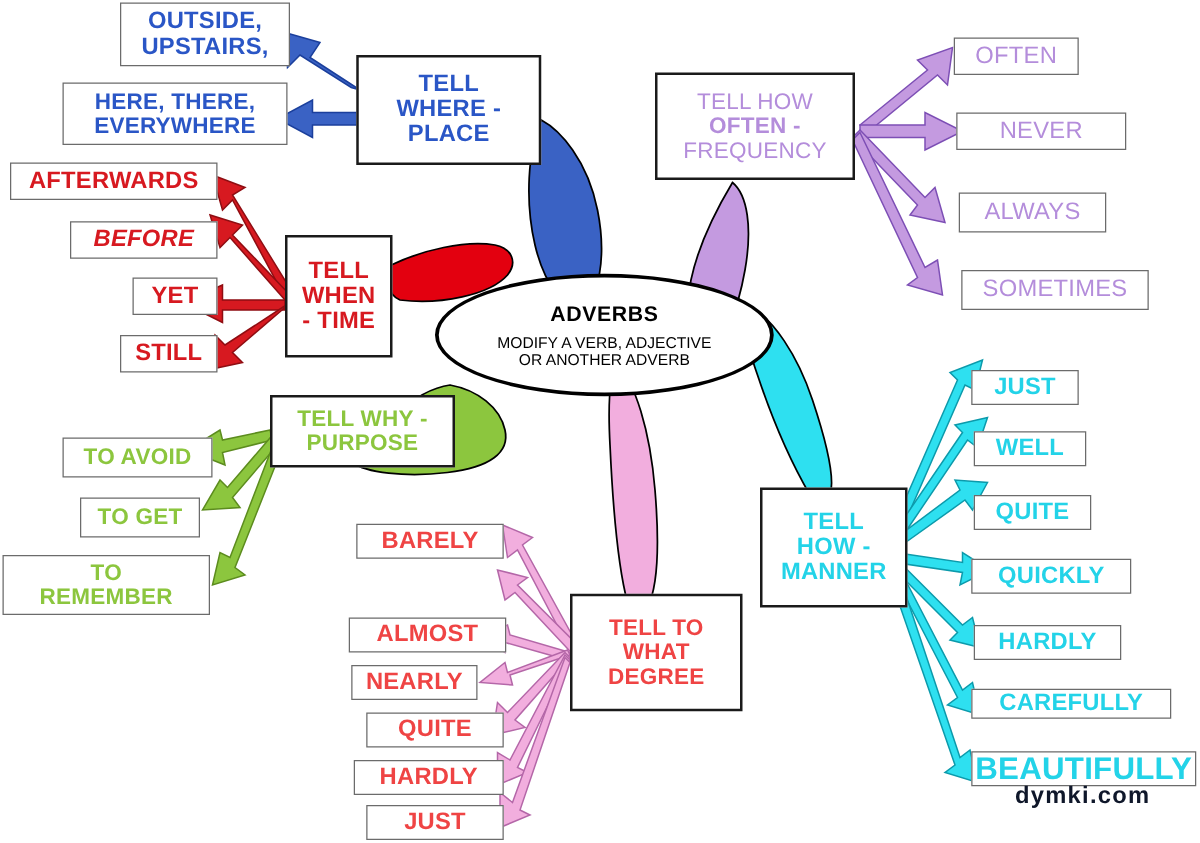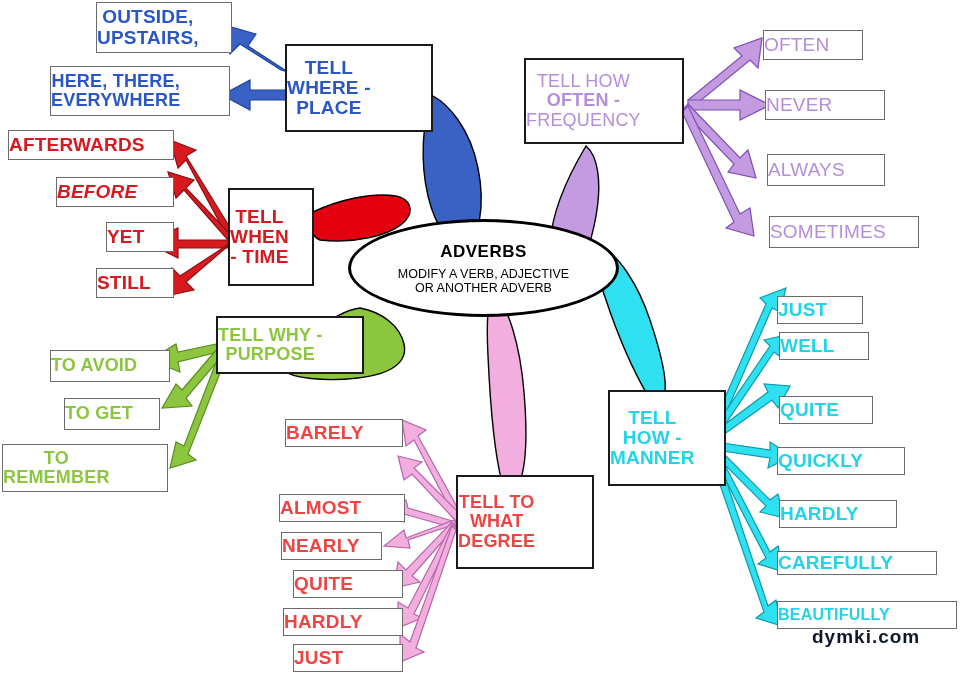--- a/index.html
+++ b/index.html
@@ -1,20 +1,20 @@
 <!DOCTYPE html>
 <html><head>
 <meta charset="utf-8">
 <style>
   html,body{margin:0;padding:0;background:#ffffff;}
   body{font-family:"Liberation Sans","DejaVu Sans",sans-serif;}
   #stage{position:relative;width:960px;height:674px;background:#ffffff;overflow:hidden;}
   #petals{position:absolute;left:0;top:0;width:960px;height:674px;}
   .box{position:absolute;box-sizing:border-box;display:flex;align-items:center;
-       justify-content:flex-start;text-align:center;background:#ffffff;
+       justify-content:center;text-align:center;background:#ffffff;
        border:1px solid #6b6b6b;line-height:1.06;letter-spacing:0.2px;}
   .hub{border:2px solid #1a1a1a;font-weight:bold;}
   .leaf{font-weight:bold;}
   .blue{color:#2a56c6;}
   .red{color:#d71920;}
   .green{color:#8cc63e;}
   .purple{color:#b48ddb;}
   .cyan{color:#23d3e8;}
   .pink{color:#ef4444;}
   .center-node{position:absolute;left:348px;top:219px;width:265px;height:92px;
@@ -161,56 +161,56 @@
   <div class="box hub purple" style="left:524px;top:58px;width:160px;height:86px;font-size:18px;">
     <div>
       <div style="font-weight:normal;">TELL HOW</div>
       <div>OFTEN -</div>
       <div style="font-weight:normal;">FREQUENCY</div>
     </div>
   </div>
   <div class="box leaf purple" style="left:763px;top:30px;width:100px;height:30px;font-size:19px;font-weight:normal;">
     <div>OFTEN</div>
   </div>
-  <div class="box leaf purple" style="left:765px;top:90px;width:120px;height:30px;font-size:19px;font-weight:normal;">
+  <div class="box leaf purple" style="left:765px;top:90px;width:136px;height:30px;font-size:19px;font-weight:normal;">
     <div>NEVER</div>
   </div>
   <div class="box leaf purple" style="left:767px;top:154px;width:118px;height:32px;font-size:19px;font-weight:normal;">
     <div>ALWAYS</div>
   </div>
   <div class="box leaf purple" style="left:769px;top:216px;width:150px;height:32px;font-size:19px;font-weight:normal;">
     <div>SOMETIMES</div>
   </div>
 
   <div class="box hub cyan" style="left:608px;top:390px;width:118px;height:96px;font-size:19px;">
     <div>
       <div>TELL</div>
       <div>HOW -</div>
       <div>MANNER</div>
     </div>
   </div>
   <div class="box leaf cyan" style="left:777px;top:296px;width:86px;height:28px;font-size:19px;">
     <div>JUST</div>
   </div>
-  <div class="box leaf cyan" style="left:779px;top:332px;width:90px;height:28px;font-size:19px;">
+  <div class="box leaf cyan" style="left:779px;top:345px;width:90px;height:28px;font-size:19px;">
     <div>WELL</div>
   </div>
   <div class="box leaf cyan" style="left:779px;top:396px;width:94px;height:28px;font-size:19px;">
     <div>QUITE</div>
   </div>
   <div class="box leaf cyan" style="left:777px;top:447px;width:128px;height:28px;font-size:19px;">
     <div>QUICKLY</div>
   </div>
   <div class="box leaf cyan" style="left:779px;top:500px;width:118px;height:28px;font-size:19px;">
     <div>HARDLY</div>
   </div>
   <div class="box leaf cyan" style="left:777px;top:551px;width:160px;height:24px;font-size:19px;">
     <div>CAREFULLY</div>
   </div>
-  <div class="box leaf cyan" style="left:777px;top:601px;width:180px;height:28px;font-size:16px;">
+  <div class="box leaf cyan" style="left:777px;top:601px;width:180px;height:28px;font-size:25px;">
     <div>BEAUTIFULLY</div>
   </div>
 
   <div class="box hub pink" style="left:456px;top:475px;width:138px;height:94px;font-size:18px;">
     <div>
       <div>TELL TO</div>
       <div>WHAT</div>
       <div>DEGREE</div>
     </div>
   </div>

